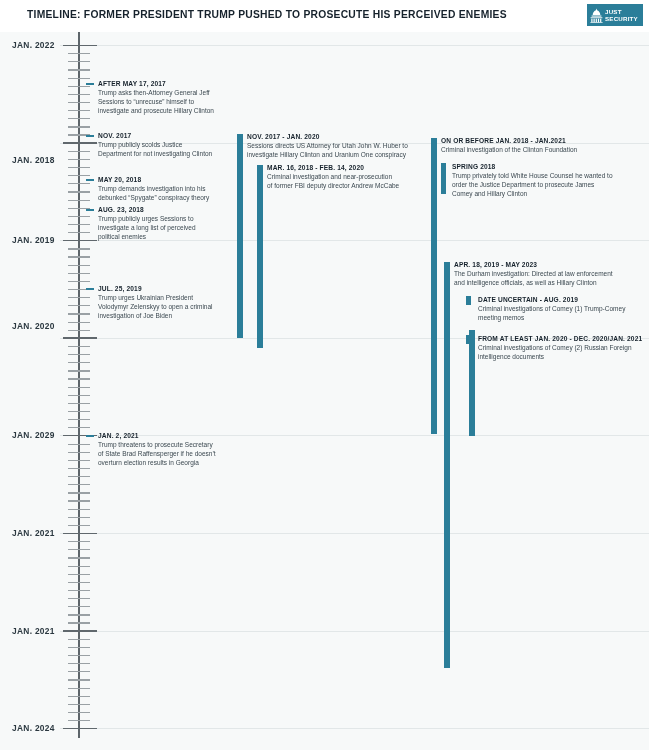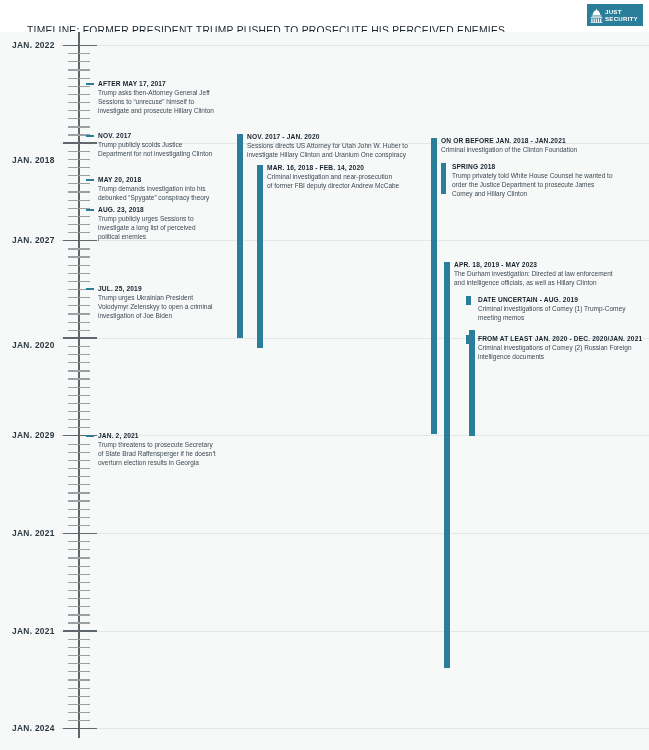--- a/index.html
+++ b/index.html
@@ -15,22 +15,22 @@
     overflow: hidden;
   }
 
   
   #header {
     position: absolute; left: 0; top: 0;
     width: 649px; height: 32px;
     background: #ffffff;
   }
   #page-title {
-    position: absolute; left: 27px; top: 25px;
-    font-size: 10.3px; font-weight: normal;
+    position: absolute; left: 27px; top: 9px;
+    font-size: 10.3px; font-weight: bold;
     letter-spacing: 0.25px;
     color: #16222c;
     white-space: nowrap;
   }
   #logo {
     position: absolute; right: 6px; top: 4px;
     width: 56px; height: 22px;
     background: #2b7e99;
     display: flex; align-items: center;
     padding-left: 3px;
@@ -229,22 +229,22 @@
       <div class="month-tick" style="top: 647.4px;"></div>
       <div class="month-tick" style="top: 655.533px;"></div>
       <div class="month-tick" style="top: 663.667px;"></div>
       <div class="month-tick" style="top: 671.8px;"></div>
       <div class="month-tick" style="top: 679.933px;"></div>
       <div class="month-tick" style="top: 688.067px;"></div>
     </div>
   <div id="yearlabel-layer">
       <div class="year-label" style="top: 8px;">JAN. 2022</div>
       <div class="year-label" style="top: 123px;">JAN. 2018</div>
-      <div class="year-label" style="top: 203.2px;">JAN. 2027</div>
-      <div class="year-label" style="top: 308px;">JAN. 2020</div>
+      <div class="year-label" style="top: 203.2px;">JAN. 2019</div>
+      <div class="year-label" style="top: 289px;">JAN. 2020</div>
       <div class="year-label" style="top: 398.4px;">JAN. 2029</div>
       <div class="year-label" style="top: 496px;">JAN. 2021</div>
       <div class="year-label" style="top: 593.6px;">JAN. 2021</div>
       <div class="year-label" style="top: 691.2px;">JAN. 2024</div>
     </div>
 
   <div class="bar" style="left:237px; top:102px; width:6px; height:204px;"></div>
   <div class="bar" style="left:257px; top:133px; width:6px; height:183px;"></div>
 
   <div class="bar" style="left:431px; top:106px; width:6px; height:296px;"></div>

